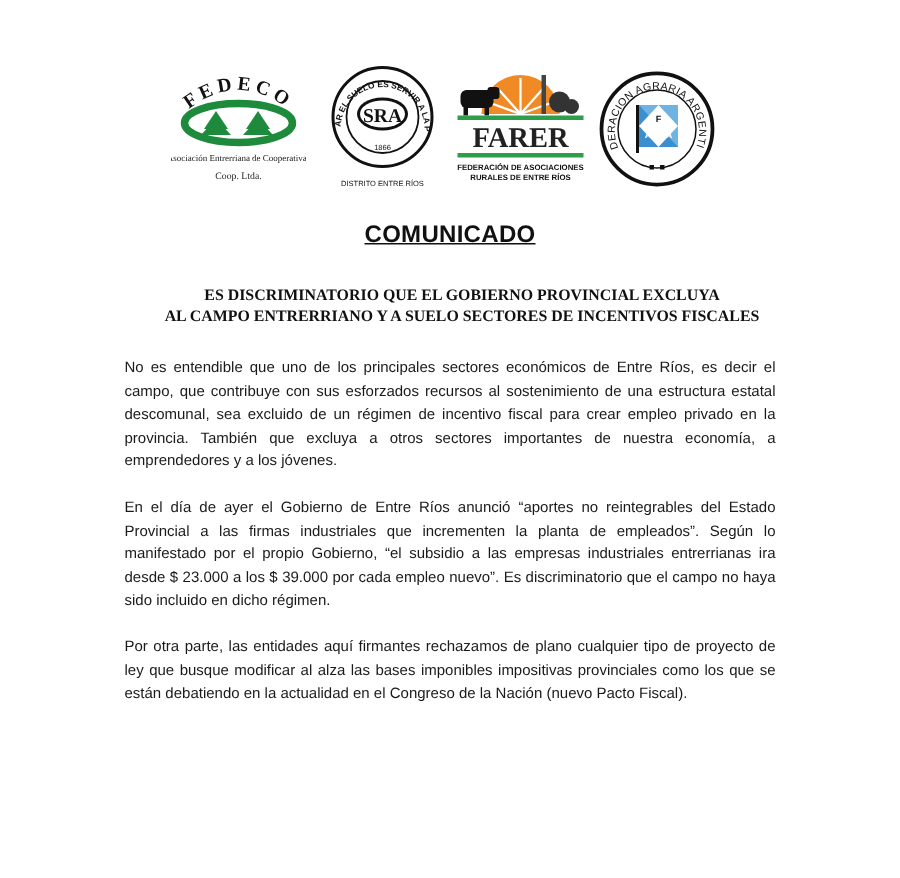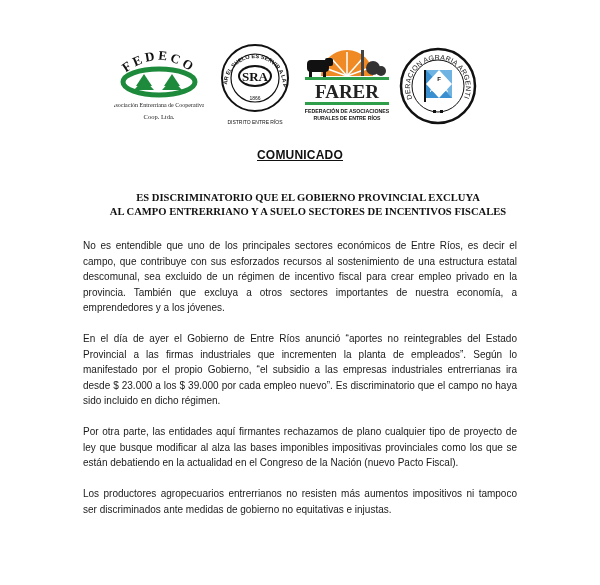--- a/index.html
+++ b/index.html
@@ -6,21 +6,21 @@
   body { width: 600px; height: 585px; position: relative; overflow: hidden;
          font-family: "Liberation Sans", "DejaVu Sans", sans-serif; color: #111; }
   .logos { position: absolute; top: 40px; left: 0; width: 600px; height: 95px; }
   .logo { position: absolute; }
   .fedeco { left: 114px; top: 6px; width: 90px; height: 78px; }
   .sra { left: 219px; top: 2px; width: 72px; height: 86px; }
   .farer { left: 301px; top: 2px; width: 92px; height: 86px; }
   .faa { left: 398px; top: 6px; width: 80px; height: 80px; }
 
   .title { position: absolute; top: 148px; left: 0; width: 600px; text-align: center;
-           font-family: "Liberation Sans", sans-serif; font-weight: bold; font-size: 12px;
+           font-family: "Liberation Sans", sans-serif; font-weight: bold; font-size: 16px;
            text-decoration: underline; letter-spacing: 0.2px; }
   .subtitle { position: absolute; top: 191px; left: 12px; width: 592px; text-align: center;
               font-family: "Liberation Serif", serif; font-weight: bold; font-size: 10.6px;
               line-height: 14px; }
   .body { position: absolute; left: 83px; width: 434px; top: 238px;
           font-family: "Liberation Sans", sans-serif; font-size: 10px; line-height: 15.5px;
           text-align: justify; color: #1a1a1a; }
   .body p { margin: 0 0 15.5px 0; }
   .sub-line { display: block; }
 </style>
@@ -103,14 +103,13 @@
 
 <div class="subtitle">
   <span class="sub-line">ES DISCRIMINATORIO QUE EL GOBIERNO PROVINCIAL EXCLUYA</span>
   <span class="sub-line">AL CAMPO ENTRERRIANO Y A SUELO SECTORES DE INCENTIVOS FISCALES</span>
 </div>
 
 <div class="body">
   <p>No es entendible que uno de los principales sectores económicos de Entre Ríos, es decir el campo, que contribuye con sus esforzados recursos al sostenimiento de una estructura estatal descomunal, sea excluido de un régimen de incentivo fiscal para crear empleo privado en la provincia. También que excluya a otros sectores importantes de nuestra economía, a emprendedores y a los jóvenes.</p>
   <p>En el día de ayer el Gobierno de Entre Ríos anunció “aportes no reintegrables del Estado Provincial a las firmas industriales que incrementen la planta de empleados”. Según lo manifestado por el propio Gobierno, “el subsidio a las empresas industriales entrerrianas ira desde $ 23.000 a los $ 39.000 por cada empleo nuevo”. Es discriminatorio que el campo no haya sido incluido en dicho régimen.</p>
   <p>Por otra parte, las entidades aquí firmantes rechazamos de plano cualquier tipo de proyecto de ley que busque modificar al alza las bases imponibles impositivas provinciales como los que se están debatiendo en la actualidad en el Congreso de la Nación (nuevo Pacto Fiscal).</p>
-  <p>Los productores agropecuarios entrerrianos no resisten más aumentos impositivos ni tampoco ser discriminados ante medidas de gobierno no equitativas e injustas.</p>
 </div>
 
 </body></html>

